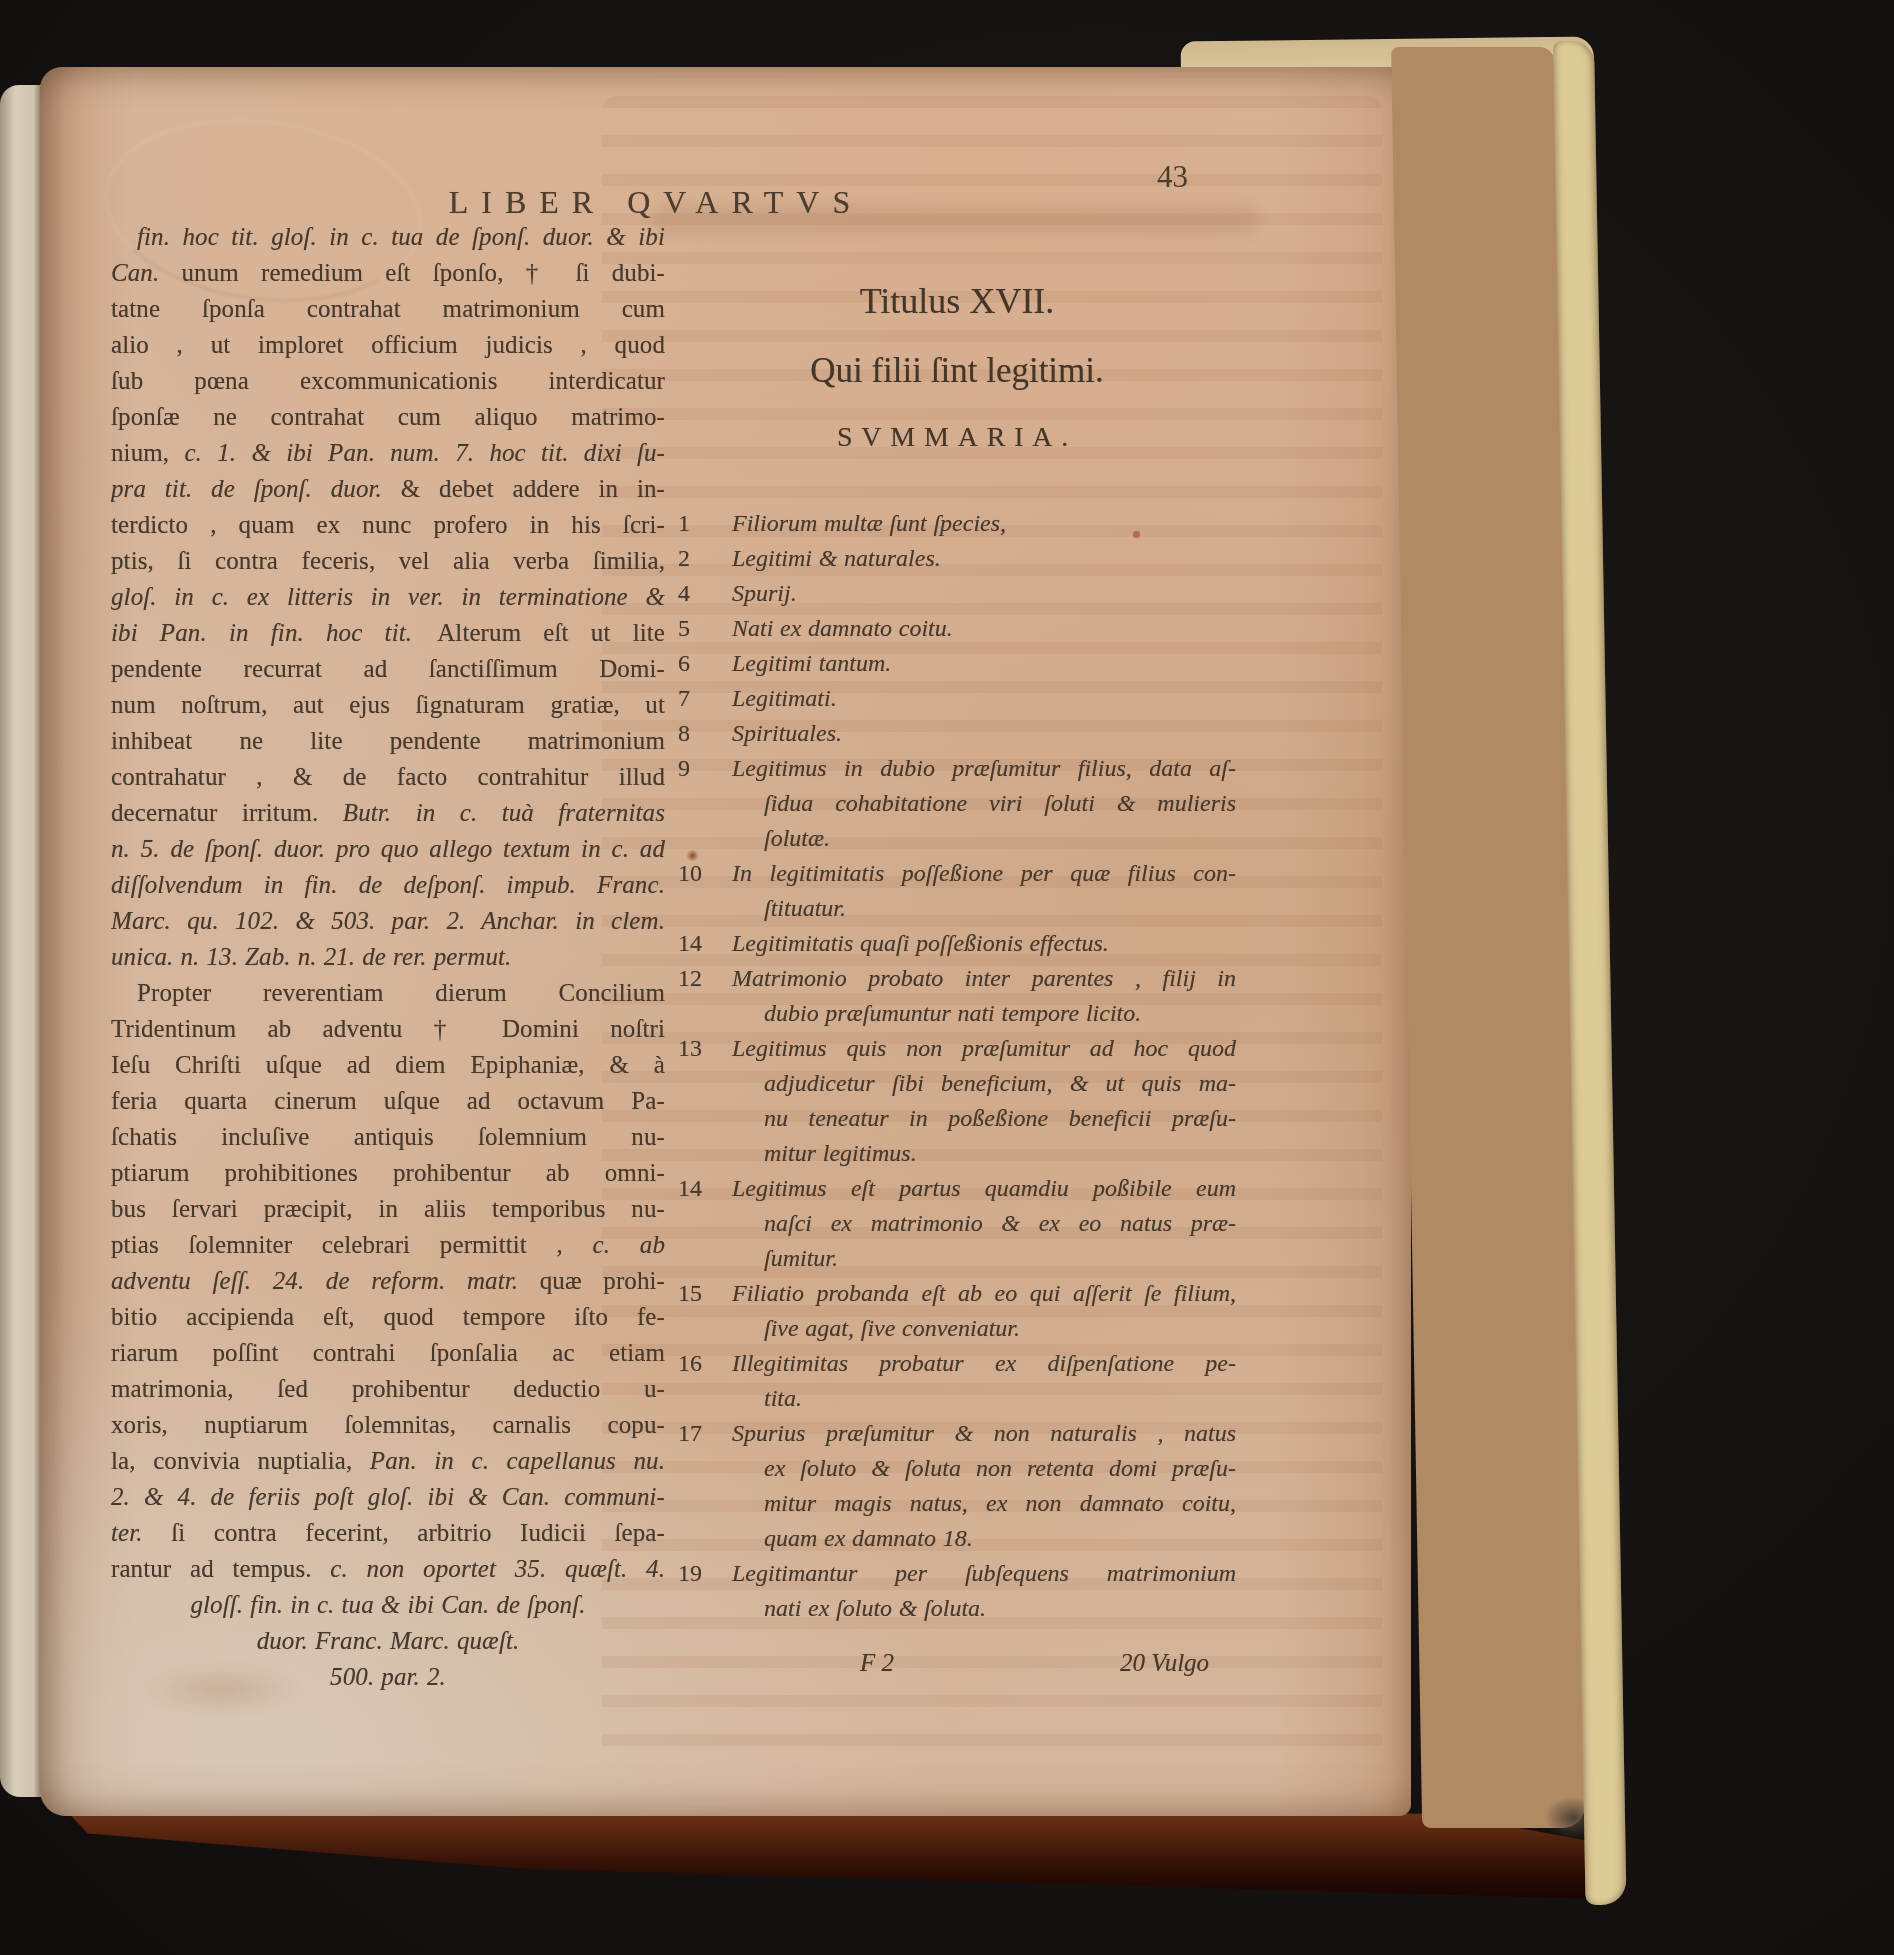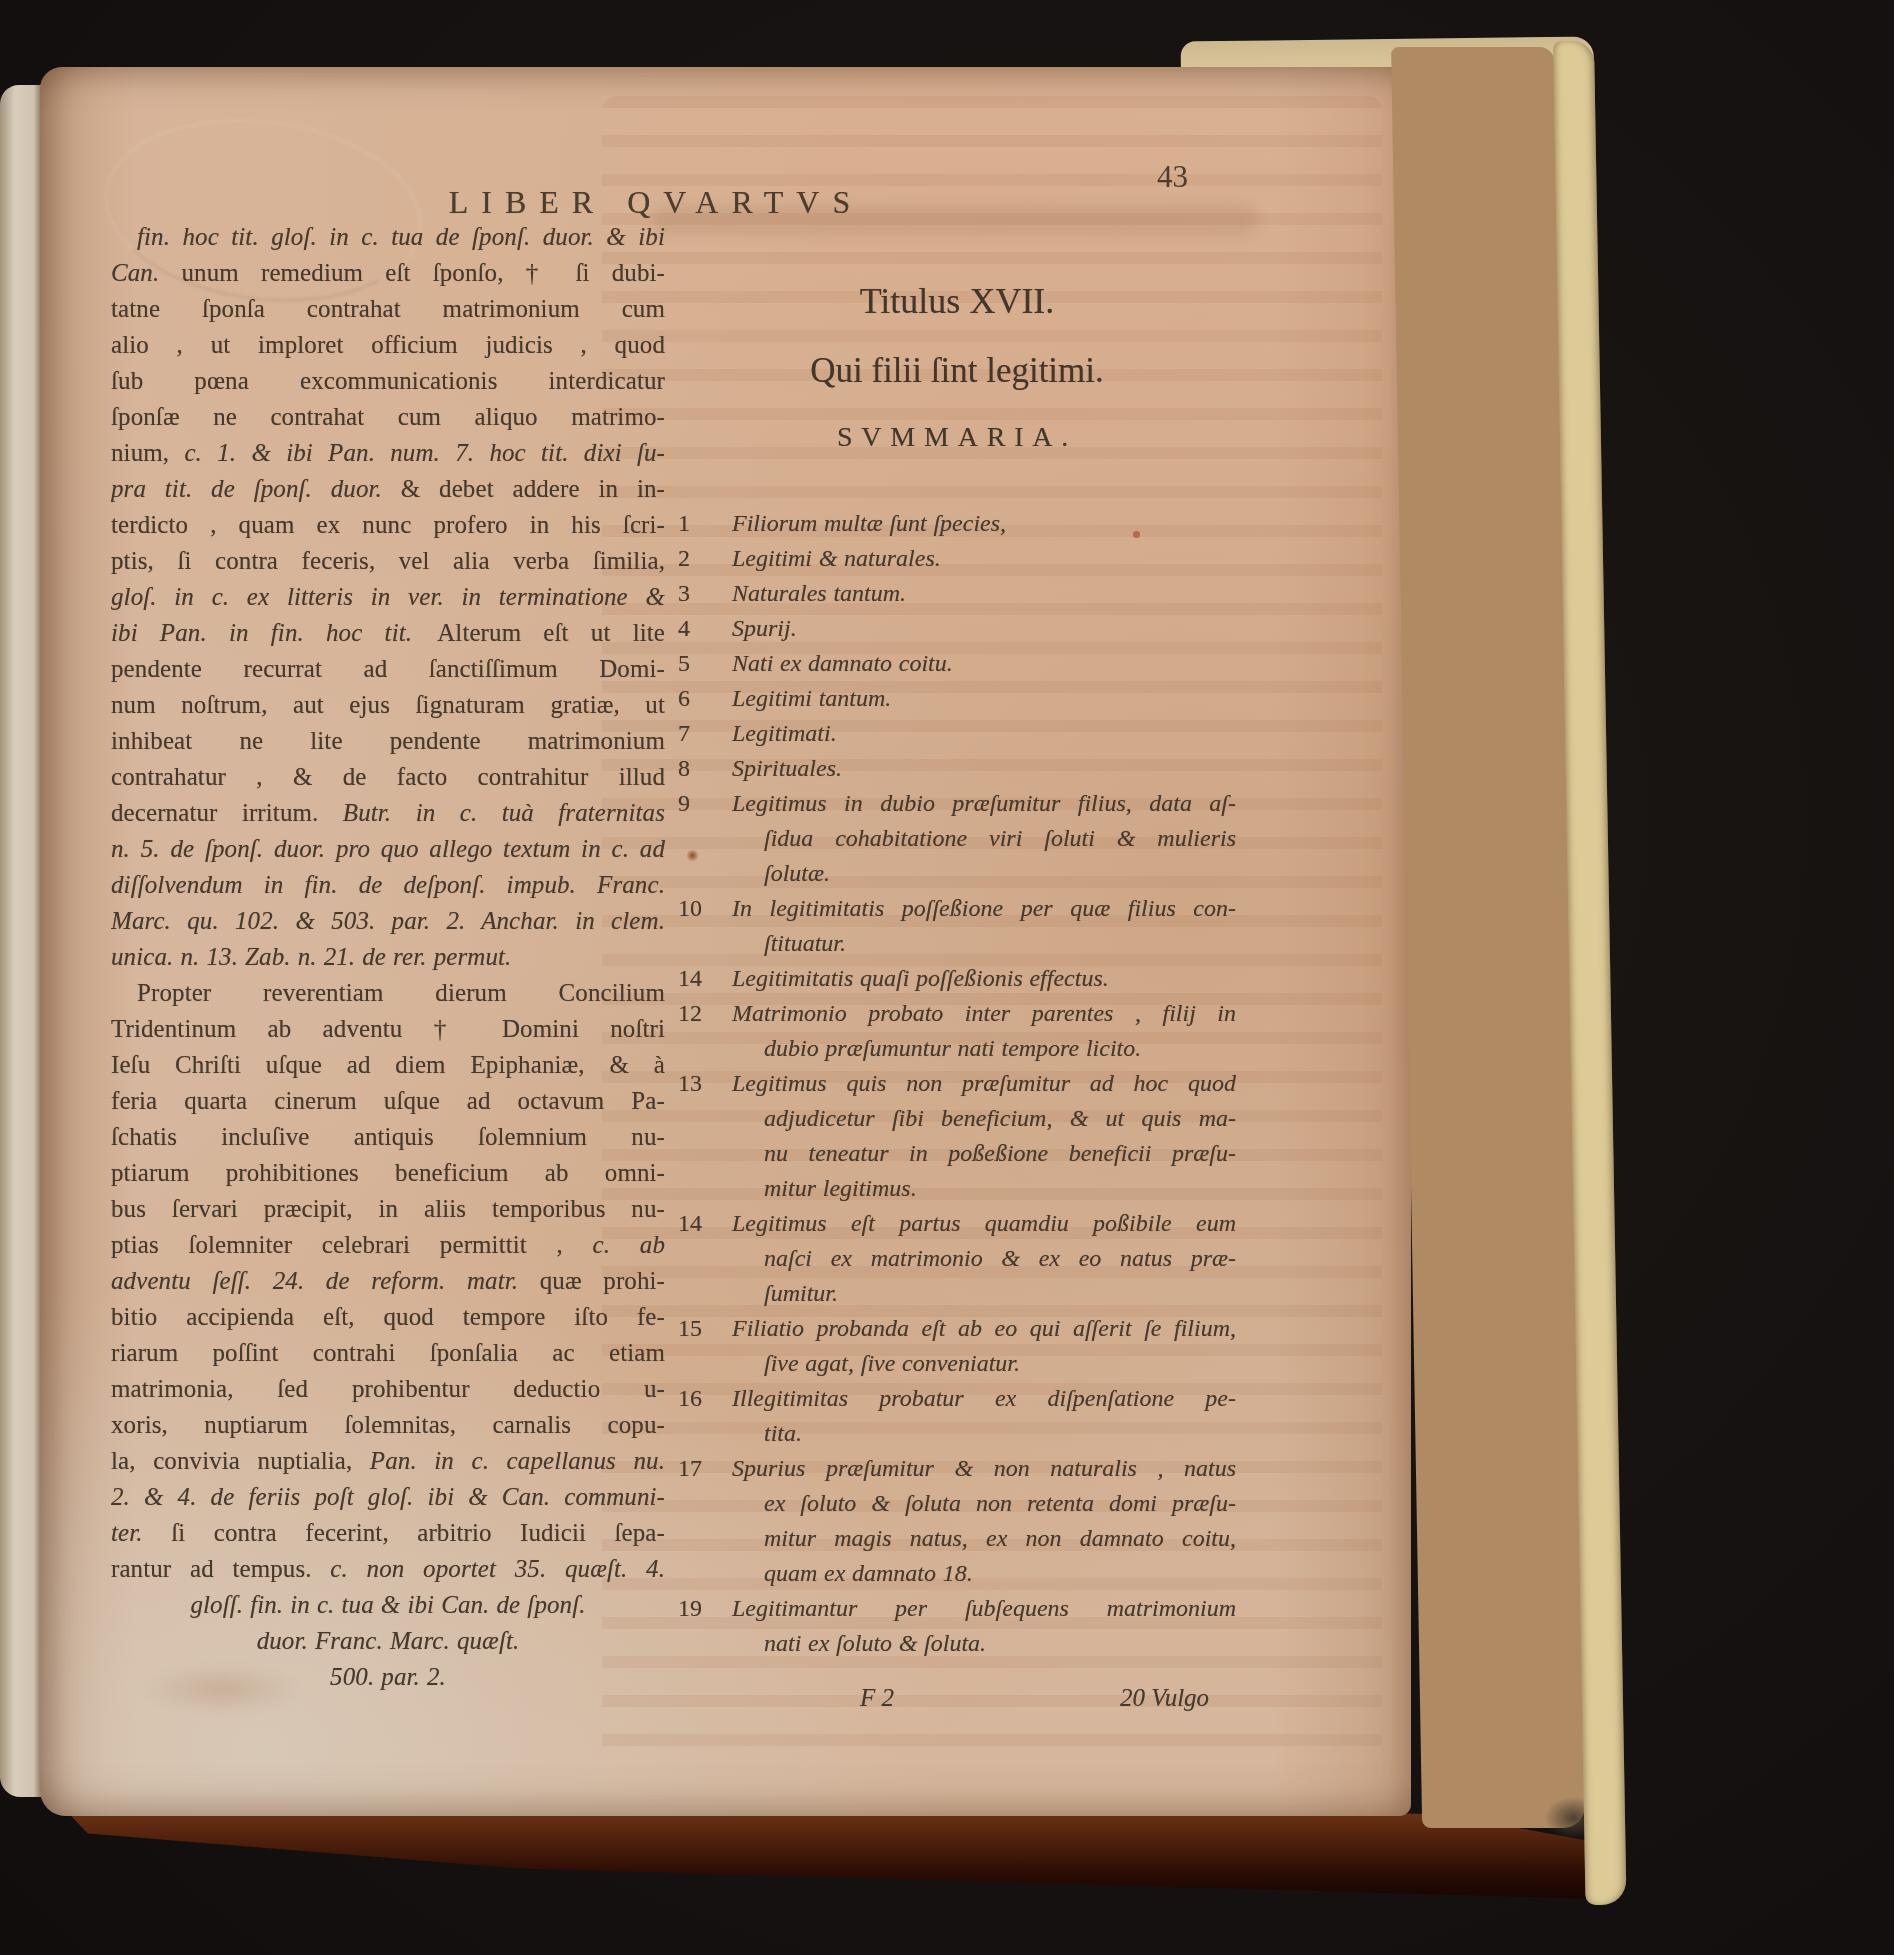--- a/index.html
+++ b/index.html
@@ -173,21 +173,21 @@
         <div class="tl j"><span>decernatur irritum. </span><span class="it">Butr. in c. tuà fraternitas</span></div>
         <div class="tl j"><span class="it">n. 5. de ſponſ. duor. pro quo allego textum in c. ad</span></div>
         <div class="tl j"><span class="it">diſſolvendum in fin. de deſponſ. impub. Franc.</span></div>
         <div class="tl j"><span class="it">Marc. qu. 102. &amp; 503. par. 2. Anchar. in clem.</span></div>
         <div class="tl"><span class="it">unica. n. 13. Zab. n. 21. de rer. permut.</span></div>
         <div class="tl j ind"><span>Propter reverentiam dierum Concilium</span></div>
         <div class="tl j"><span>Tridentinum ab adventu † Domini noſtri</span></div>
         <div class="tl j"><span>Ieſu Chriſti uſque ad diem Epiphaniæ, &amp; à</span></div>
         <div class="tl j"><span>feria quarta cinerum uſque ad octavum Pa-</span></div>
         <div class="tl j"><span>ſchatis incluſive antiquis ſolemnium nu-</span></div>
-        <div class="tl j"><span>ptiarum prohibitiones beneficium ab omni-</span></div>
+        <div class="tl j"><span>ptiarum prohibitiones prohibentur ab omni-</span></div>
         <div class="tl j"><span>bus ſervari præcipit, in aliis temporibus nu-</span></div>
         <div class="tl j"><span>ptias ſolemniter celebrari permittit , </span><span class="it">c. ab</span></div>
         <div class="tl j"><span class="it">adventu ſeſſ. 24. de reform. matr.</span><span> quæ prohi-</span></div>
         <div class="tl j"><span>bitio accipienda eſt, quod tempore iſto fe-</span></div>
         <div class="tl j"><span>riarum poſſint contrahi ſponſalia ac etiam</span></div>
         <div class="tl j"><span>matrimonia, ſed prohibentur deductio u-</span></div>
         <div class="tl j"><span>xoris, nuptiarum ſolemnitas, carnalis copu-</span></div>
         <div class="tl j"><span>la, convivia nuptialia, </span><span class="it">Pan. in c. capellanus nu.</span></div>
         <div class="tl j"><span class="it">2. &amp; 4. de feriis poſt gloſ. ibi &amp; Can. communi-</span></div>
         <div class="tl j"><span class="it">ter.</span><span> ſi contra fecerint, arbitrio Iudicii ſepa-</span></div>
@@ -197,21 +197,20 @@
         <div class="tl c"><span class="it">500. par. 2.</span></div>
       </div>
 
     <div class="col-right">
       <div class="titulus">Titulus XVII.</div>
       <div class="subtitle">Qui filii ſint legitimi.</div>
       <div class="summaria-heading">SVMMARIA.</div>
       <div class="right-lines" id="right-lines">
           <div class="rl"><span class="rnum">1</span><span>Filiorum multæ ſunt ſpecies,</span></div>
           <div class="rl"><span class="rnum">2</span><span>Legitimi &amp; naturales.</span></div>
-          <div class="rl"><span class="rnum">3</span><span>Naturales tantum.</span></div>
           <div class="rl"><span class="rnum">4</span><span>Spurij.</span></div>
           <div class="rl"><span class="rnum">5</span><span>Nati ex damnato coitu.</span></div>
           <div class="rl"><span class="rnum">6</span><span>Legitimi tantum.</span></div>
           <div class="rl"><span class="rnum">7</span><span>Legitimati.</span></div>
           <div class="rl"><span class="rnum">8</span><span>Spirituales.</span></div>
           <div class="rl j"><span class="rnum">9</span><span>Legitimus in dubio præſumitur filius, data aſ-</span></div>
           <div class="rl cont j"><span>ſidua cohabitatione viri ſoluti &amp; mulieris</span></div>
           <div class="rl cont"><span>ſolutæ.</span></div>
           <div class="rl j"><span class="rnum">10</span><span>In legitimitatis poſſeßione per quæ filius con-</span></div>
           <div class="rl cont"><span>ſtituatur.</span></div>

